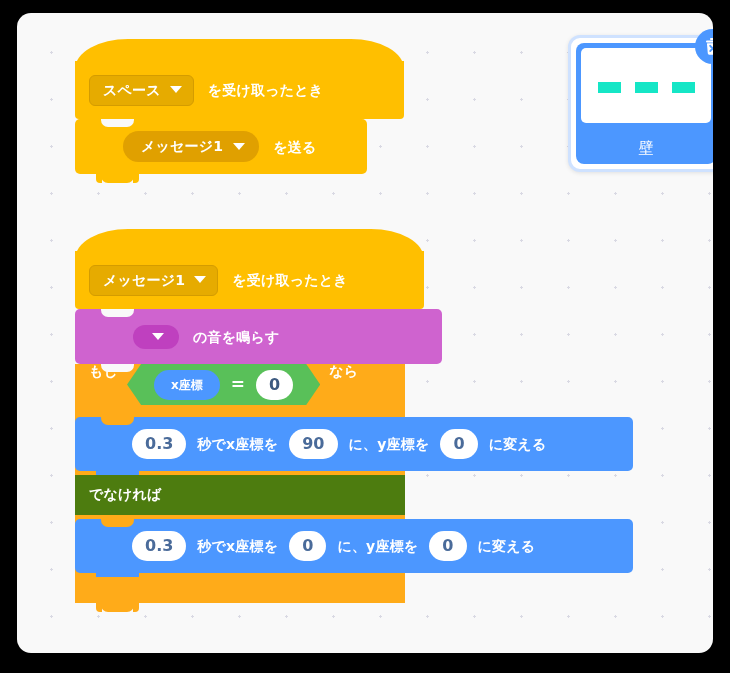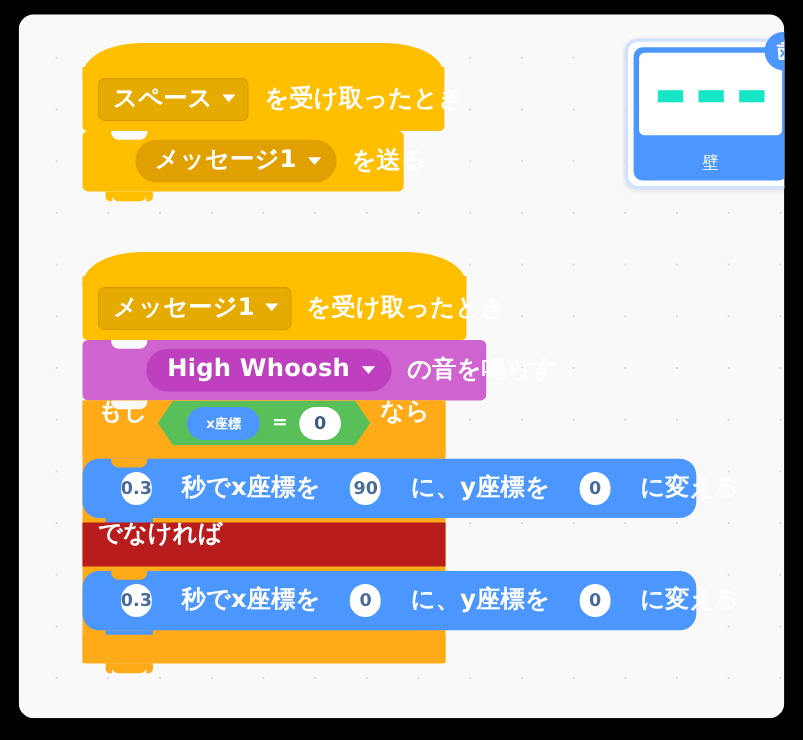--- a/index.html
+++ b/index.html
@@ -30,21 +30,21 @@
     background-image: radial-gradient(circle, #d9d9e3 1.1px, rgba(0,0,0,0) 1.2px);
     background-size: 47px 47px;
     background-position: 11px 16px;
     border-radius: 14px;
     overflow: hidden;
   }
 
   
   .blk-txt {
     color: #ffffff;
-    font-size: 22px;
+    font-size: 14px;
     font-weight: bold;
     line-height: 1;
     white-space: nowrap;
     letter-spacing: .2px;
   }
 
   
   .dd-yellow {
     display: inline-flex;
     align-items: center;
@@ -184,25 +184,27 @@
     box-sizing: border-box;
     gap: 9px;
   }
   .c-arm {
     position: relative;
     width: 16px;
     background: #ffab19;
   }
   .c-mid {
     position: relative;
-    background: #b91c1c;
+    background: #4d7c0f;
     height: 40px;
     display: flex;
+    align-items: center;
     padding-left: 14px;
     box-sizing: border-box;
+    font-family: Liberation Serif, serif;
   }
   .c-foot {
     position: relative;
     background: #ffab19;
     height: 26px;
     border-radius: 0 0 5px 5px;
   }
 
   
   .hex {
@@ -235,27 +237,27 @@
     color: #ffffff;
     font-size: 17px;
     font-weight: bold;
     line-height: 1;
   }
 
   
   .stack-blue {
     position: relative;
     background: #4c97ff;
-    border-radius: 15px;
-    box-sizing: border-box;
-    display: flex;
-    align-items: center;
-    gap: 27px;
+    border-radius: 5px;
+    box-sizing: border-box;
+    display: flex;
+    align-items: center;
+    gap: 11px;
     height: 54px;
-    padding-left: 35px;
+    padding-left: 57px;
     padding-right: 16px;
   }
   .stack-blue .notch { background: #4c97ff; left: 26px; }
   .stack-purple .notch { background: #cf63cf; }
   .stack-yellow .notch { background: #ffbf00; }
 
   
   .topdip {
     position: absolute;
     left: 26px; top: 0;
@@ -358,21 +360,20 @@
             <span class="blk-txt">メッセージ1</span>
             <span class="caret"></span>
           </span>
           <span class="blk-txt">を受け取ったとき</span>
         </div>
       </div>
 
       <div class="stack-purple" style="width:367px;height:55px;padding-left:58px;gap:14px;">
         <div class="topdip"></div>
         <span class="dd-purple">
-          <span class="blk-txt">High Whoosh</span>
           <span class="caret"></span>
         </span>
         <span class="blk-txt">の音を鳴らす</span>
         <div class="notch"></div>
       </div>
 
       <div class="cblock">
 
         <div class="c-head">
           <div class="topdip"></div>

